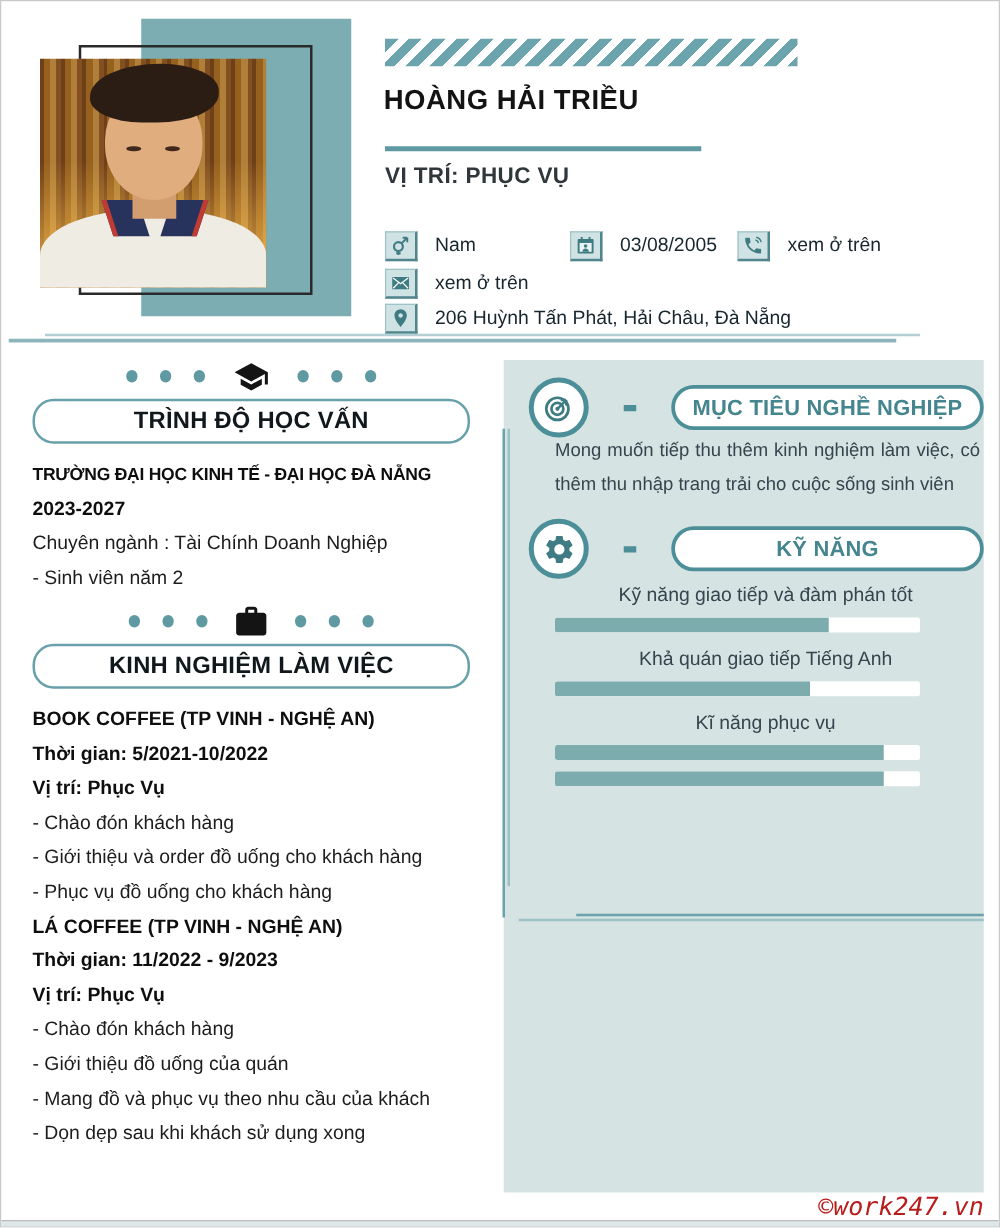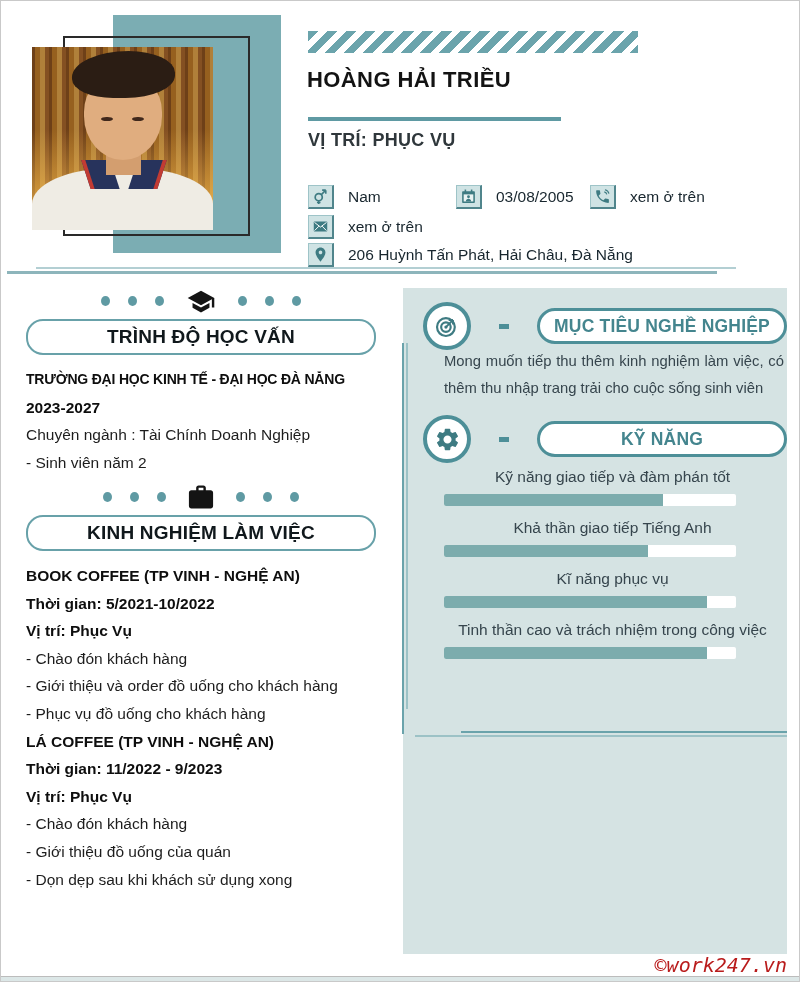--- a/index.html
+++ b/index.html
@@ -196,20 +196,21 @@
       <p class="ln b">Thời gian: 5/2021-10/2022</p>
       <p class="ln b">Vị trí: Phục Vụ</p>
       <p class="ln">- Chào đón khách hàng</p>
       <p class="ln">- Giới thiệu và order đồ uống cho khách hàng</p>
       <p class="ln">- Phục vụ đồ uống cho khách hàng</p>
       <p class="ln b">LÁ COFFEE (TP VINH - NGHỆ AN)</p>
       <p class="ln b">Thời gian: 11/2022 - 9/2023</p>
       <p class="ln b">Vị trí: Phục Vụ</p>
       <p class="ln">- Chào đón khách hàng</p>
       <p class="ln">- Giới thiệu đồ uống của quán</p>
+      <p class="ln">- Mang đồ và phục vụ theo nhu cầu của khách</p>
       <p class="ln">- Dọn dẹp sau khi khách sử dụng xong</p>
     </div>
   </section>
 
   <aside class="panel">
     <div class="vl1"></div>
     <div class="vl2"></div>
     <div class="hl1"></div>
     <div class="hl2"></div>
 
@@ -242,33 +243,32 @@
     </div>
 
     <div class="skills">
       <div class="skitem">
         <p class="sklabel">Kỹ năng giao tiếp và đàm phán tốt</p>
         <div class="skbar">
             <div class="skfill" style="width: 75%;"></div>
           </div>
       </div>
       <div class="skitem">
-        <p class="sklabel">Khả thần giao tiếp Tiếng Anh</p>
+        <p class="sklabel">Khả quán giao tiếp Tiếng Anh</p>
         <div class="skbar">
             <div class="skfill" style="width: 70%;"></div>
           </div>
       </div>
       <div class="skitem">
         <p class="sklabel">Kĩ năng phục vụ</p>
         <div class="skbar">
             <div class="skfill" style="width: 90%;"></div>
           </div>
       </div>
       <div class="skitem">
-        <p class="sklabel">Tinh thần cao và trách nhiệm trong công việc</p>
         <div class="skbar">
             <div class="skfill" style="width: 90%;"></div>
           </div>
       </div>
     </div>
   </aside>
 
   <div class="wm">©work247.vn</div>
   <div class="bstrip"></div>
 

